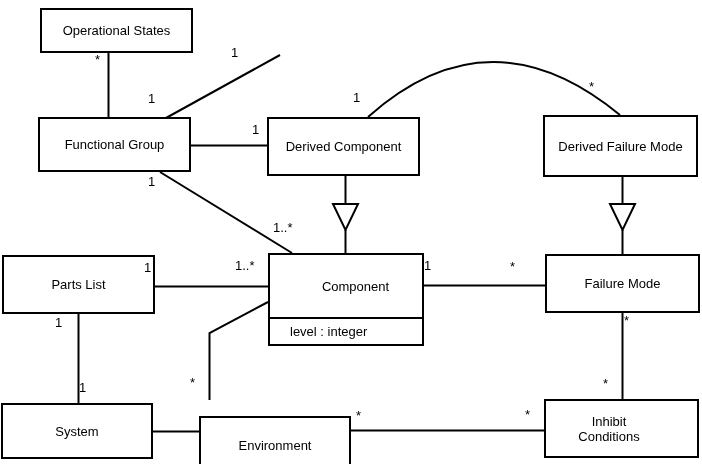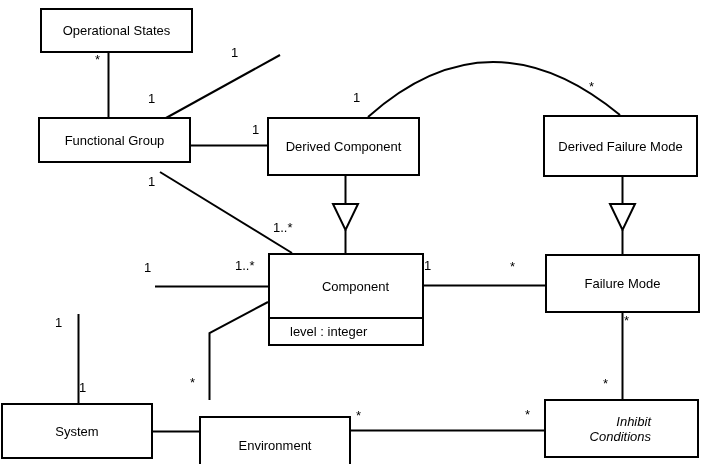--- a/index.html
+++ b/index.html
@@ -7,21 +7,21 @@
     position:relative;width:702px;height:464px;background:#ffffff;overflow:hidden;
     font-family:"Liberation Sans","DejaVu Sans",sans-serif;color:#000;
   }
   #wires{position:absolute;left:0;top:0;width:702px;height:464px;z-index:1;}
   .cls{
     position:absolute;box-sizing:border-box;border:2px solid #000;background:#fff;
     display:flex;align-items:center;justify-content:center;text-align:left;
     font-size:13px;line-height:15px;z-index:2;
   }
   .cls-title{white-space:nowrap;}
-  .cls.two-line{justify-content:flex-start;text-align:right;font-style:italic;}
+  .cls.two-line{justify-content:flex-start;text-align:center;}
   .cls.two-line .cls-title{white-space:normal;width:84px;margin-left:21px;}
   .compart{position:absolute;box-sizing:border-box;z-index:2;border:2px solid #000;background:#fff;}
   .compart .title-area{
     box-sizing:border-box;height:62px;display:flex;align-items:center;justify-content:center;
     font-size:13px;
     padding-left:19px;
   }
   .compart .attr-area{
     box-sizing:border-box;border-top:2px solid #000;height:27px;
     display:flex;align-items:center;padding-left:20px;font-size:13px;
@@ -59,21 +59,21 @@
       <polygon points="610,204 635,204 622.5,230" fill="#fff"></polygon>
       <path d="M622.5 230 L622.5 254"></path>
     </g>
   </svg>
 
   <div class="cls" style="left:40px;top:8px;width:153px;height:45px">
     <span class="cls-title">Operational States</span>
   </div>
 
 
-  <div class="cls" style="left:38px;top:117px;width:153px;height:46px">
+  <div class="cls" style="left:38px;top:117px;width:153px;height:55px">
     <span class="cls-title">Functional Group</span>
   </div>
 
   <div class="cls" style="left:267px;top:117px;width:153px;height:59px">
     <span class="cls-title">Derived Component</span>
   </div>
 
   <div class="cls" style="left:543px;top:115px;width:155px;height:62px">
     <span class="cls-title">Derived Failure Mode</span>
   </div>
@@ -84,20 +84,23 @@
     </div>
     <div class="attr-area">
       <span>level : integer</span>
     </div>
   </div>
 
   <div class="cls" style="left:545px;top:254px;width:155px;height:59px">
     <span class="cls-title">Failure Mode</span>
   </div>
 
+  <div class="cls" style="left:2px;top:255px;width:153px;height:59px">
+    <span class="cls-title">Parts List</span>
+  </div>
 
   <div class="cls" style="left:1px;top:403px;width:152px;height:56px">
     <span class="cls-title">System</span>
   </div>
 
   <div class="cls" style="left:199px;top:416px;width:152px;height:59px">
     <span class="cls-title">Environment</span>
   </div>
 
   <div class="cls two-line" style="left:544px;top:399px;width:155px;height:59px">

